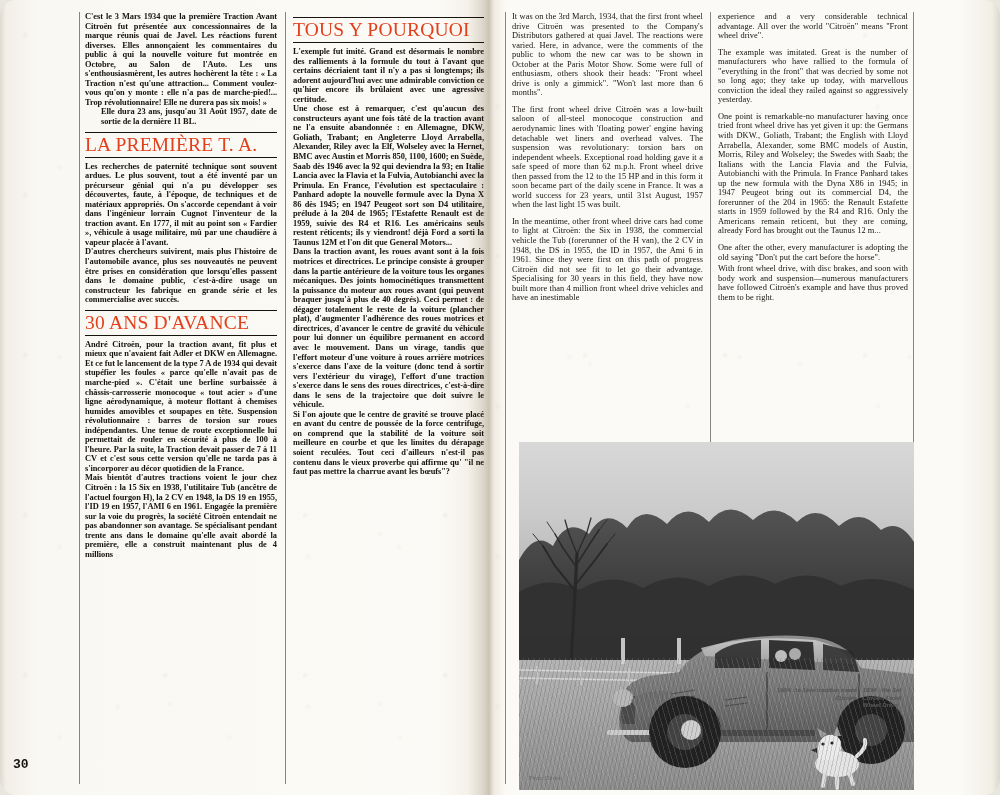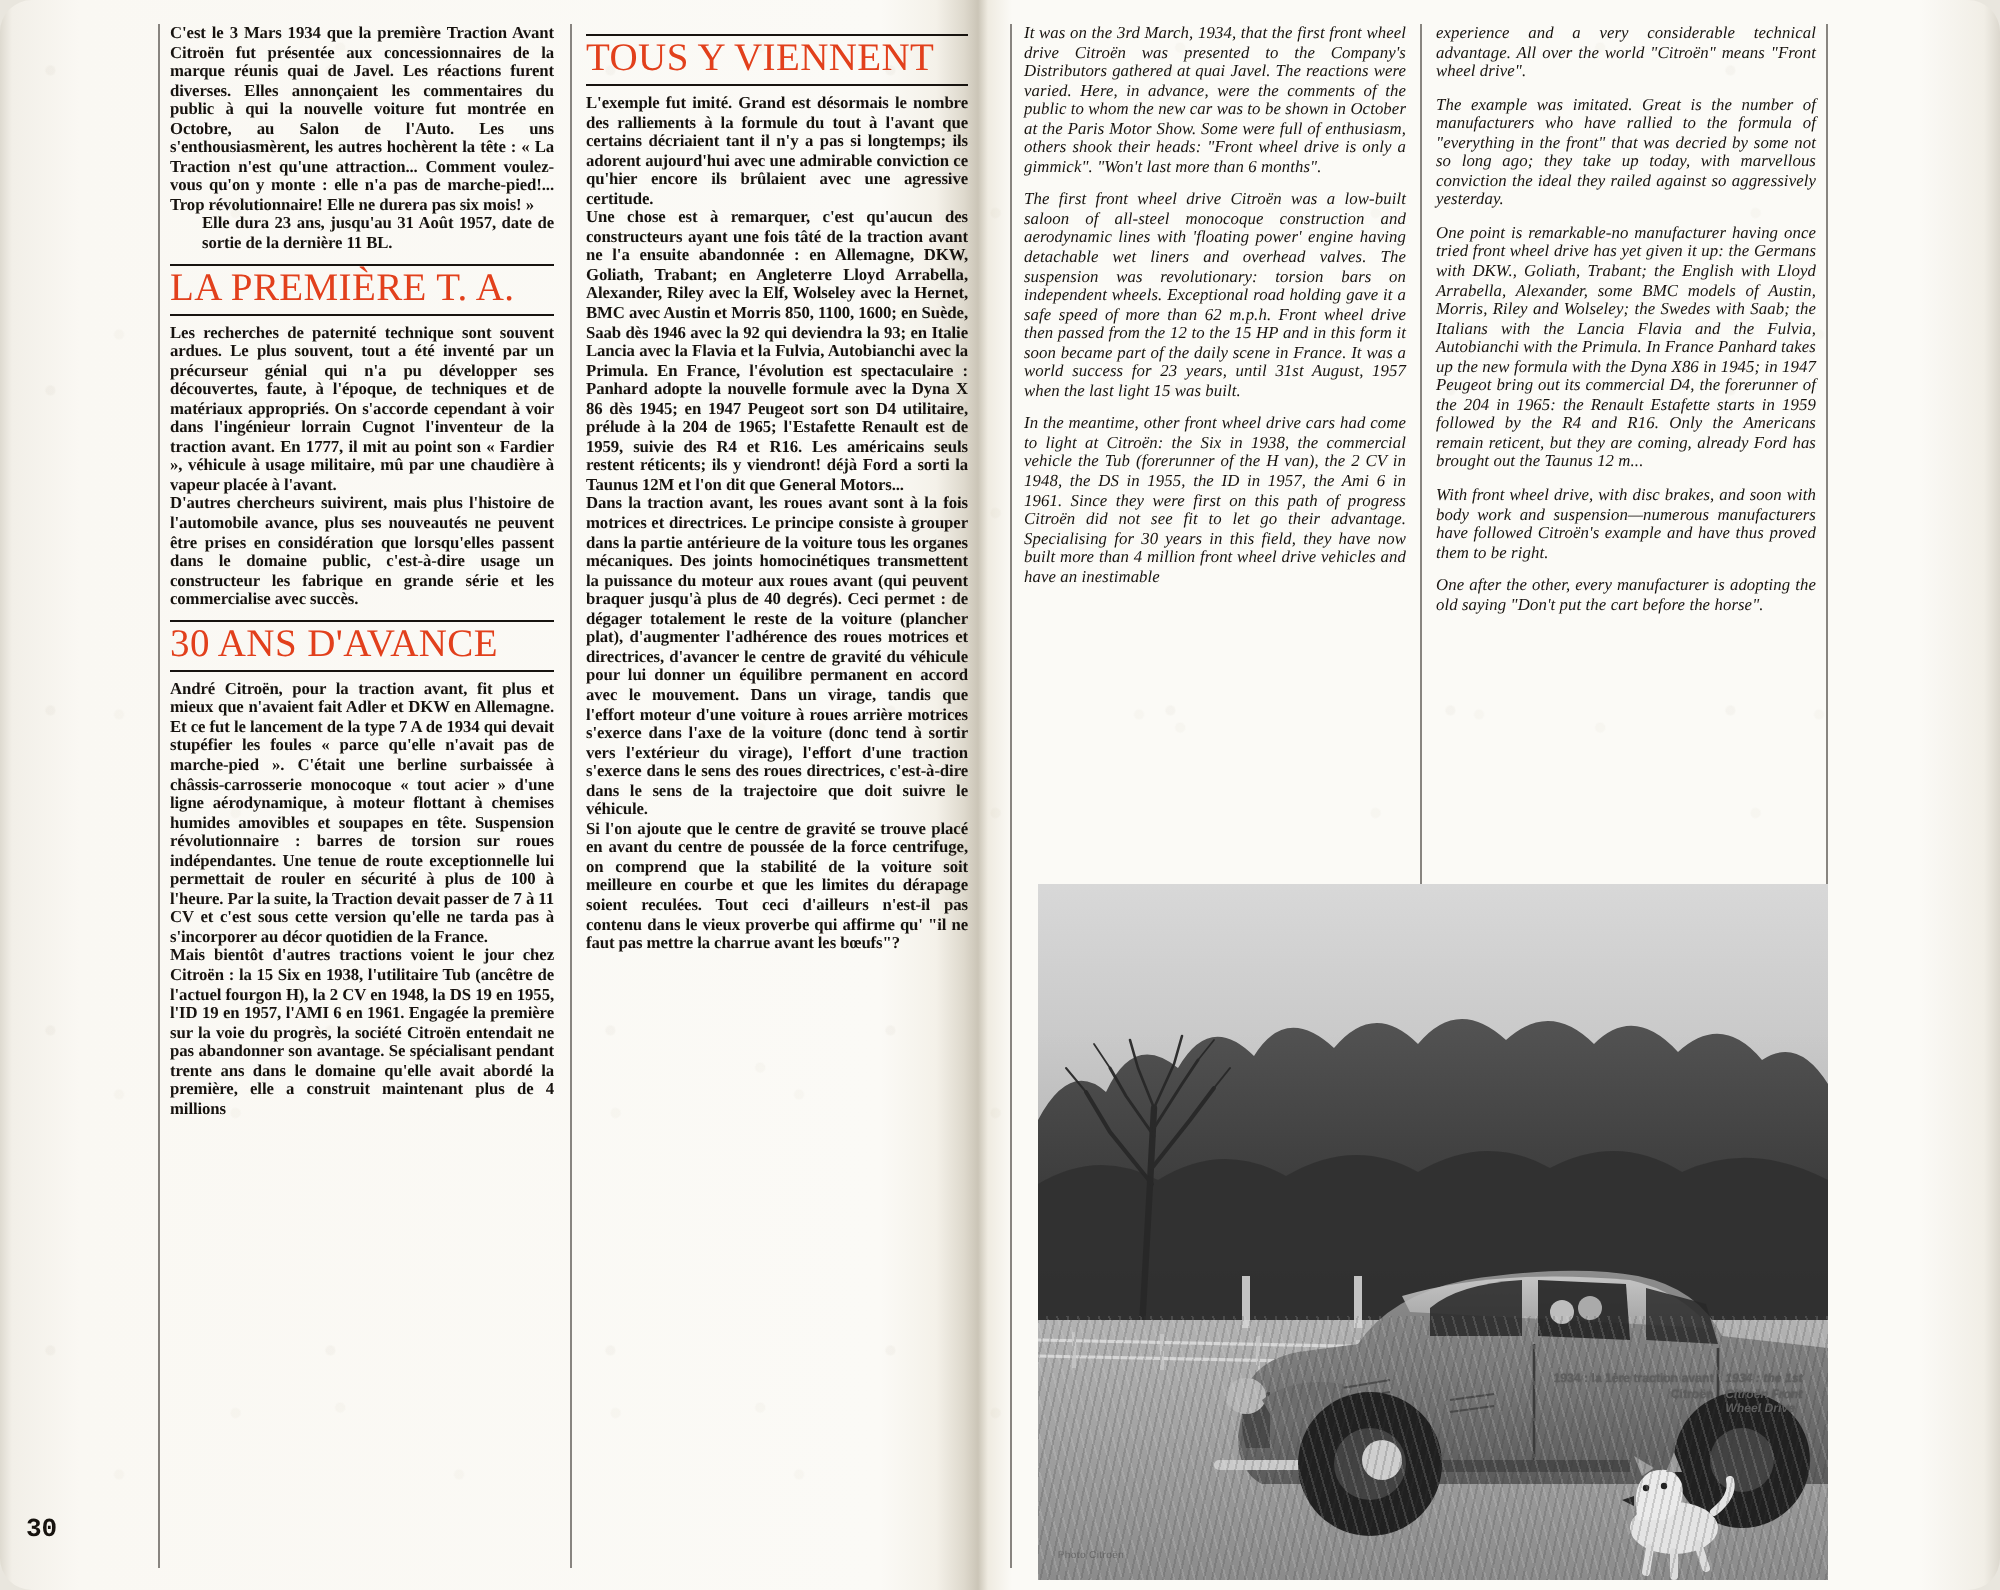--- a/index.html
+++ b/index.html
@@ -49,21 +49,21 @@
   .vrule{position:absolute;top:12px;width:1px;background:#2a251f;opacity:.55;}
   #vr1{left:79px;height:772px;}
   #vr2{left:285px;height:772px;}
   #vr3{left:505px;height:772px;}
   #vr4{left:710px;height:772px;}
   #vr5{left:913px;height:772px;}
 
   .col p{margin:0 0 0 0;text-indent:0;}
   .col p + p{margin-top:0;}
   .col.fr p{font-weight:600;letter-spacing:-0.05px;}
-  .col.en p{font-style:italic;letter-spacing:.05px;margin-bottom:7px;}
+  .col.en p{letter-spacing:.05px;margin-bottom:7px;}
 
   
   .head{
     color:#e2401c;
     font-size:19.5px;
     line-height:20px;
     letter-spacing:.2px;
     font-weight:400;
     white-space:nowrap;
     margin:0;
@@ -149,21 +149,21 @@
     </div>
 
     <p>André Citroën, pour la traction avant, fit plus et mieux que n'avaient fait Adler et DKW en Allemagne. Et ce fut le lancement de la type 7 A de 1934 qui devait stupéfier les foules « parce qu'elle n'avait pas de marche-pied ». C'était une berline surbaissée à châssis-carrosserie monocoque « tout acier » d'une ligne aérodynamique, à moteur flottant à chemises humides amovibles et soupapes en tête. Suspension révolutionnaire : barres de torsion sur roues indépendantes. Une tenue de route exceptionnelle lui permettait de rouler en sécurité à plus de 100 à l'heure. Par la suite, la Traction devait passer de 7 à 11 CV et c'est sous cette version qu'elle ne tarda pas à s'incorporer au décor quotidien de la France.</p>
     <p>Mais bientôt d'autres tractions voient le jour chez Citroën : la 15 Six en 1938, l'utilitaire Tub (ancêtre de l'actuel fourgon H), la 2 CV en 1948, la DS 19 en 1955, l'ID 19 en 1957, l'AMI 6 en 1961. Engagée la première sur la voie du progrès, la société Citroën entendait ne pas abandonner son avantage. Se spécialisant pendant trente ans dans le domaine qu'elle avait abordé la première, elle a construit maintenant plus de 4 millions</p>
   </div>
 
   <div class="col fr" id="col2">
 
     <div class="headwrap">
       <div class="rule-top"></div>
-      <div class="head">TOUS Y VIENNENT</div>
+      <div class="head">TOUS Y POURQUOI</div>
       <div class="rule-mid"></div>
     </div>
 
     <p>L'exemple fut imité. Grand est désormais le nombre des ralliements à la formule du tout à l'avant que certains décriaient tant il n'y a pas si longtemps; ils adorent aujourd'hui avec une admirable conviction ce qu'hier encore ils brûlaient avec une agressive certitude.</p>
     <p>Une chose est à remarquer, c'est qu'aucun des constructeurs ayant une fois tâté de la traction avant ne l'a ensuite abandonnée : en Allemagne, DKW, Goliath, Trabant; en Angleterre Lloyd Arrabella, Alexander, Riley avec la Elf, Wolseley avec la Hernet, BMC avec Austin et Morris 850, 1100, 1600; en Suède, Saab dès 1946 avec la 92 qui deviendra la 93; en Italie Lancia avec la Flavia et la Fulvia, Autobianchi avec la Primula. En France, l'évolution est spectaculaire : Panhard adopte la nouvelle formule avec la Dyna X 86 dès 1945; en 1947 Peugeot sort son D4 utilitaire, prélude à la 204 de 1965; l'Estafette Renault est de 1959, suivie des R4 et R16. Les américains seuls restent réticents; ils y viendront! déjà Ford a sorti la Taunus 12M et l'on dit que General Motors...</p>
 
 
     <p>Dans la traction avant, les roues avant sont à la fois motrices et directrices. Le principe consiste à grouper dans la partie antérieure de la voiture tous les organes mécaniques. Des joints homocinétiques transmettent la puissance du moteur aux roues avant (qui peuvent braquer jusqu'à plus de 40 degrés). Ceci permet : de dégager totalement le reste de la voiture (plancher plat), d'augmenter l'adhérence des roues motrices et directrices, d'avancer le centre de gravité du véhicule pour lui donner un équilibre permanent en accord avec le mouvement. Dans un virage, tandis que l'effort moteur d'une voiture à roues arrière motrices s'exerce dans l'axe de la voiture (donc tend à sortir vers l'extérieur du virage), l'effort d'une traction s'exerce dans le sens des roues directrices, c'est-à-dire dans le sens de la trajectoire que doit suivre le véhicule.</p>
     <p>Si l'on ajoute que le centre de gravité se trouve placé en avant du centre de poussée de la force centrifuge, on comprend que la stabilité de la voiture soit meilleure en courbe et que les limites du dérapage soient reculées. Tout ceci d'ailleurs n'est-il pas contenu dans le vieux proverbe qui affirme qu' "il ne faut pas mettre la charrue avant les bœufs"?</p>
   </div>
@@ -171,22 +171,22 @@
   <div class="col en" id="col3">
     <p>It was on the 3rd March, 1934, that the first front wheel drive Citroën was presented to the Company's Distributors gathered at quai Javel. The reactions were varied. Here, in advance, were the comments of the public to whom the new car was to be shown in October at the Paris Motor Show.   Some were full of enthusiasm, others shook their heads: "Front wheel drive is only a gimmick". "Won't last more than 6 months".</p>
     <p>The first front wheel drive Citroën was a low-built saloon of all-steel monocoque construction and aerodynamic lines with 'floating power' engine having detachable wet liners and overhead valves.  The suspension was revolutionary: torsion bars on independent wheels.  Exceptional road holding gave it a safe speed of more than 62 m.p.h. Front wheel drive then passed from the 12 to the 15 HP and in this form it soon became part of the daily scene in France.  It was a world success for 23 years, until 31st August, 1957 when the last light 15 was built.</p>
     <p>In the meantime, other front wheel drive cars had come to light at Citroën: the Six in 1938, the commercial vehicle the Tub (forerunner of the H van), the 2 CV in 1948, the DS in 1955, the ID in 1957, the Ami 6 in 1961.  Since they were first on this path of progress Citroën did not see fit to let go their advantage. Specialising for 30 years in this field, they have now built more than 4 million front wheel drive vehicles and have an inestimable</p>
   </div>
 
   <div class="col en" id="col4">
     <p>experience and a very considerable technical advantage.  All over the world "Citroën" means "Front wheel drive".</p>
     <p>The example was imitated.  Great is the number of manufacturers who have rallied to the formula of "everything in the front" that was decried by some not so long ago; they take up today, with marvellous conviction the ideal they railed against so aggressively yesterday.</p>
     <p>One point is remarkable-no manufacturer having once tried front wheel drive has yet given it up: the Germans with DKW., Goliath, Trabant; the English with Lloyd Arrabella, Alexander, some BMC models of Austin, Morris, Riley and Wolseley; the Swedes with Saab; the Italians with the Lancia Flavia and the Fulvia, Autobianchi with the Primula.  In France Panhard takes up the new formula with the Dyna X86 in 1945; in 1947 Peugeot bring out its commercial D4, the forerunner of the 204 in 1965: the Renault Estafette starts in 1959 followed by the R4 and R16.  Only the Americans remain reticent, but they are coming, already Ford has brought out the Taunus 12 m...</p>
+    <p style="margin-bottom:2px;">One after the other, every manufacturer is adopting the old saying "Don't put the cart before the horse".</p>
     <p>With front wheel drive, with disc brakes, and soon with body work and suspension—numerous manufacturers have followed Citroën's example and have thus proved them to be right.</p>
-    <p style="margin-bottom:2px;">One after the other, every manufacturer is adopting the old saying "Don't put the cart before the horse".</p>
   </div>
 
   <div id="folio">30</div>
 
   <div id="photo">
     <div id="sky"></div>
 
     <svg viewBox="0 0 395 348" preserveAspectRatio="none" style="position:absolute;left:0;top:0;width:100%;height:100%;">
       <defs>
         <linearGradient id="gTree" x1="0" y1="0" x2="0" y2="1">

